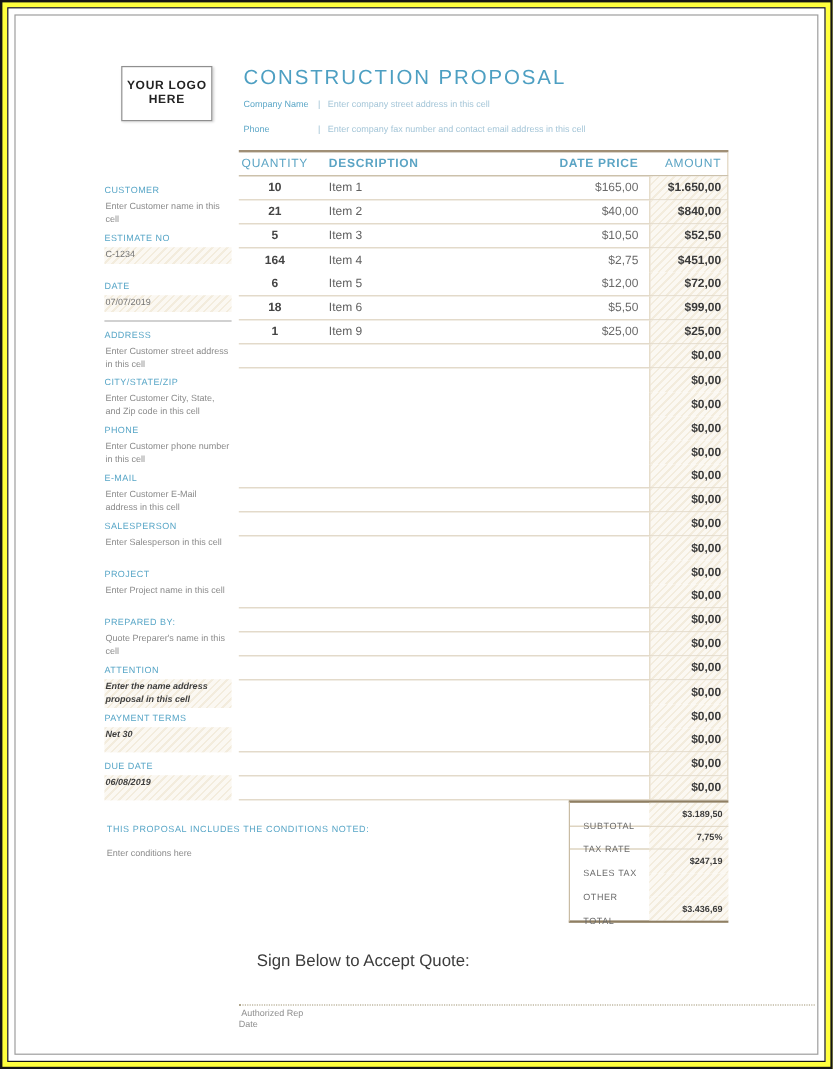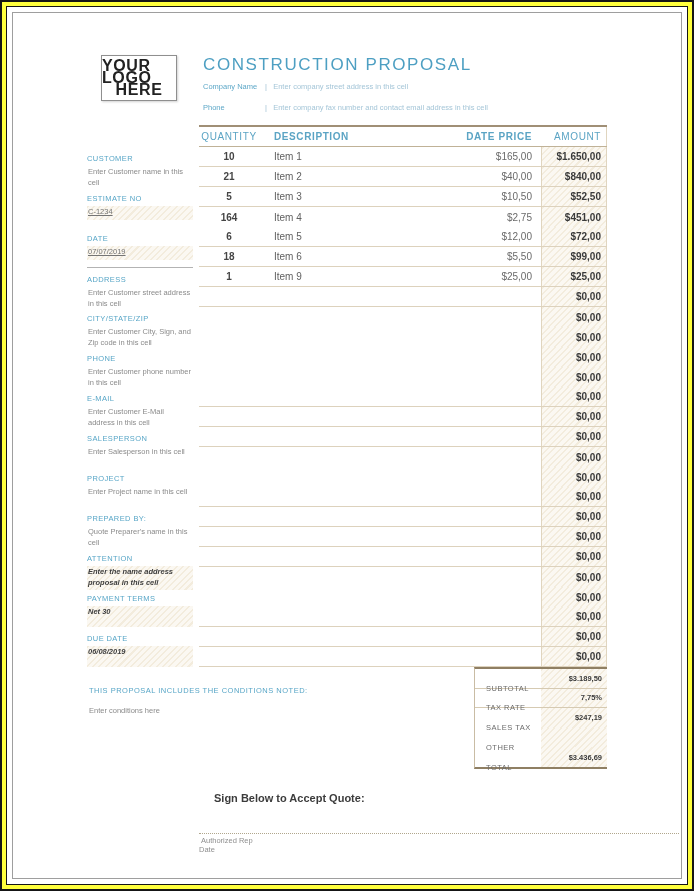--- a/index.html
+++ b/index.html
@@ -5,38 +5,38 @@
   * { box-sizing: border-box; margin: 0; padding: 0; }
   html,body { width: 694px; height: 891px; background: #fff; font-family: "Liberation Sans", sans-serif; }
   .frame-outer { width: 694px; height: 891px; border: 2px solid #151515; background: #ffff3d; padding: 4px; }
   .frame-inner { width: 100%; height: 100%; border: 1px solid #151515; background: #fff; padding: 5px; }
   .sheet { width: 100%; height: 100%; border: 1px solid #9e9e9e; background: #fff; padding: 41px 0 0 74px; position: relative; overflow: hidden; }
 
   
   .doc-header { display: flex; width: 520px; margin-bottom: 13px; }
   .logo-box { width: 76px; height: 46px; border: 1px solid #8f8f8f; box-shadow: 1px 1px 2px rgba(0,0,0,.18); background:#fff;
               display: flex; flex-direction: column; align-items: center; justify-content: center; margin: 1px 26px 0 14px; }
-  .logo-box span { font-size: 16px; font-weight: bold; color: #222; letter-spacing: .6px; line-height: 12px; }
+  .logo-box span { font-size: 10px; font-weight: bold; color: #222; letter-spacing: .6px; line-height: 12px; }
   .header-text { flex: 1; padding-top: 1px; }
   .doc-title { font-size: 17px; color: #4d9fc2; letter-spacing: 1.6px; font-weight: 400; }
   .contact-line { font-size: 7.5px; margin-top: 7px; white-space: nowrap; }
   .contact-line.second { margin-top: 12px; }
   .contact-label { color: #5ea8c8; display: inline-block; width: 60px; }
   .contact-pipe { color: #9fc2d4; margin: 0 4px 0 0; }
   .contact-ph { color: #a5c6d8; }
 
   
   .main { display: flex; width: 520px; }
   .sidebar { width: 106px; margin-right: 6px; padding-top: 22px; }
   .side-section { height: 40px; padding-top: 7px; }
   .side-section.sep-above { border-top: 1px solid #b3b3b3; }
   .side-label { font-size: 7.5px; color: #58a6c7; letter-spacing: .4px; line-height: 9px; }
   .side-value { font-size: 7.5px; line-height: 10.5px; margin-top: 3px; padding: 1px 1px 2px 1px; }
   .side-value.placeholder { color: #8b8b8b; }
-  .side-value.filled { color: #757575; text-decoration: underline; }
+  .side-value.filled { color: #757575; }
   .side-value.emphasis { color: #3e3e3e; font-weight: bold; font-style: italic; min-height: 21px; }
   .hatch { background: repeating-linear-gradient(135deg, #f3ecdd 0px, #f3ecdd 1.5px, #fbf8f2 1.5px, #fbf8f2 4.5px); }
 
   
   .table-area { flex: 1; }
   .t-row { display: flex; height: 20px; align-items: center; font-size: 10px; }
   .t-row.sep { border-bottom: 1px solid #ddd2bd; }
   .t-head { height: 22px; border-top: 2px solid #a08f76; border-bottom: 1px solid #c0b297; }
   .t-head .cell { color: #5ba4c4; letter-spacing: .6px; font-weight: 700; }
   .c-qty { width: 60px; text-align: center; font-weight: bold; color: #454545; }
@@ -55,21 +55,21 @@
   .cond-placeholder { font-size: 7.5px; color: #8b8b8b; margin-top: 11px; padding-left: 2px; }
   .summary { width: 133px; border-top: 2px solid #8f7f63; border-bottom: 2px solid #8f7f63; border-left: 1px solid #c9bca4; }
   .sum-row { display: flex; height: 19.6px; font-size: 7.5px; align-items: center; }
   .sum-row.sep { border-bottom: 1px solid #d6cab2; }
   .sum-label { flex: 1; color: #6b6b6b; letter-spacing: .5px; padding-left: 11px; margin-top: 20px; }
   .sum-val { width: 66px; height: 100%; display: flex; align-items: center; justify-content: flex-end;
              padding-right: 5px; font-weight: bold; color: #3a3a3a; }
 
   
   .sign-block { width: 480px; margin: 23px 0 0 112px; }
-  .sign-heading { font-size: 11px; font-weight: bold; color: #3c3c3c; padding-left: 15px; }
+  .sign-heading { font-size: 14px; font-weight: normal; color: #3c3c3c; padding-left: 15px; }
   .sign-line { border-top: 1.5px dotted #b0a68c; margin-top: 29px; display: flex; justify-content: flex-start; padding-top: 2px; flex-direction: column; }
   .sign-left { font-size: 7.5px; color: #8f8f8f; padding-left: 2px; }
   .sign-right { font-size: 7.5px; color: #8f8f8f; margin-right: 118px; }
 </style>
 </head>
 <body>
 
 <div class="frame-outer">
   <div class="frame-inner">
     <div class="sheet">
@@ -111,21 +111,21 @@
     <div class="side-value filled hatch">07/07/2019</div>
   </div>
 
   <div class="side-section sep-above">
     <div class="side-label">ADDRESS</div>
     <div class="side-value placeholder">Enter Customer street address in this cell</div>
   </div>
 
   <div class="side-section">
     <div class="side-label">CITY/STATE/ZIP</div>
-    <div class="side-value placeholder">Enter Customer City, Sign, and Zip code in this cell</div>
+    <div class="side-value placeholder">Enter Customer City, State, and Zip code in this cell</div>
   </div>
 
   <div class="side-section">
     <div class="side-label">PHONE</div>
     <div class="side-value placeholder">Enter Customer phone number in this cell</div>
   </div>
 
   <div class="side-section">
     <div class="side-label">E-MAIL</div>
     <div class="side-value placeholder">Enter Customer E-Mail address in this cell</div>

